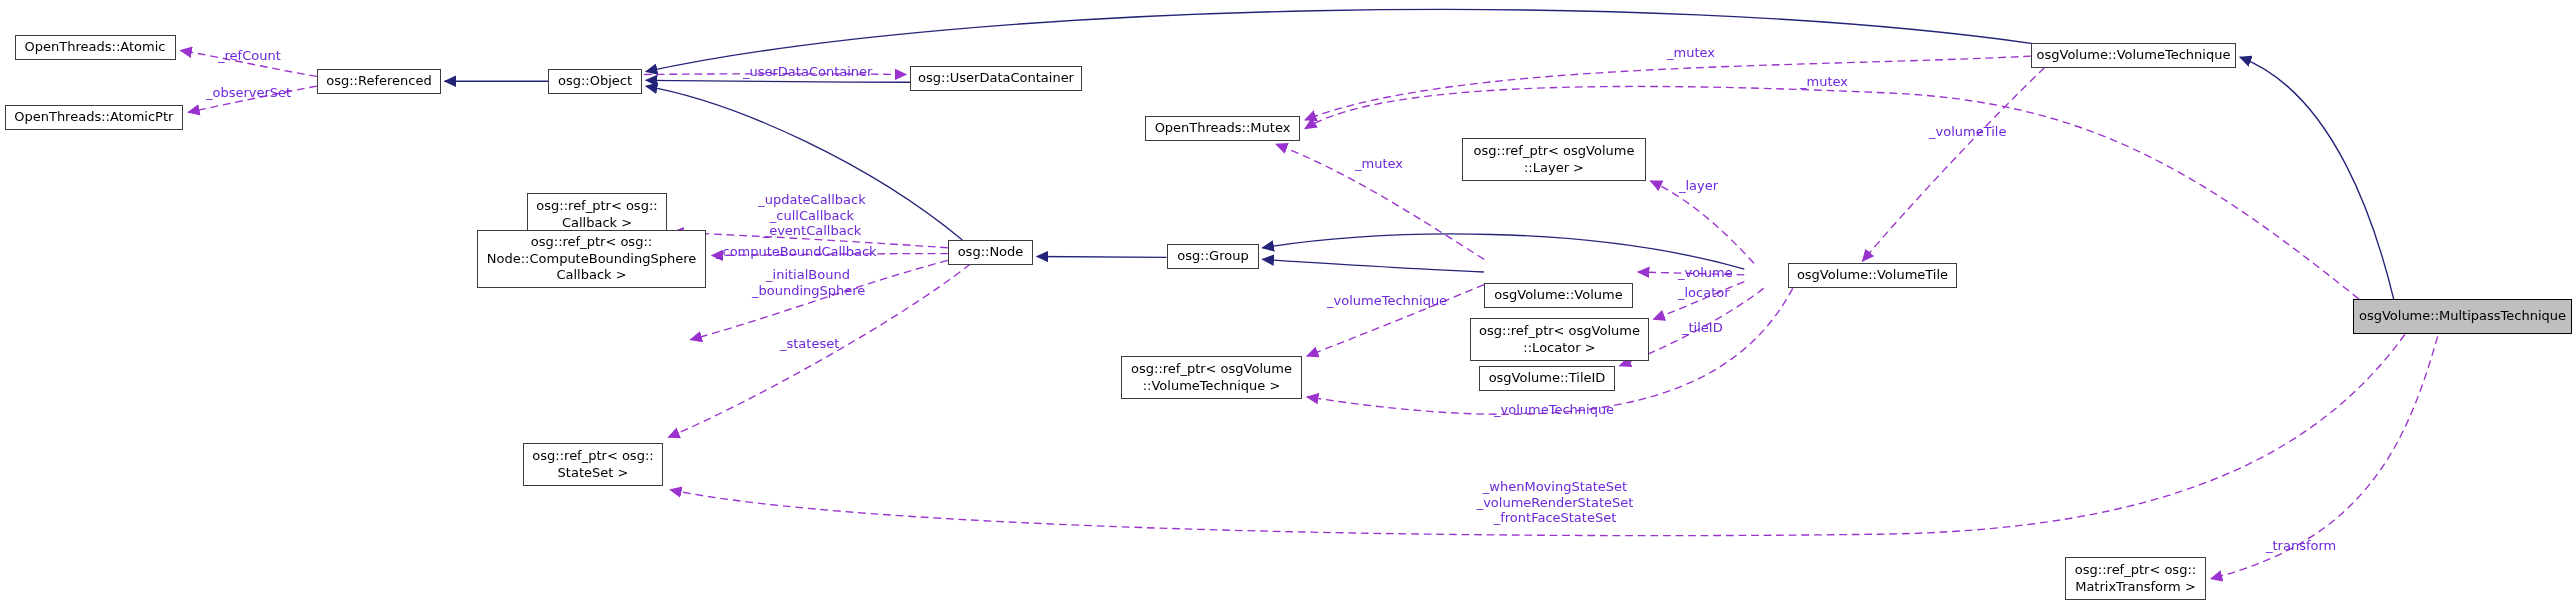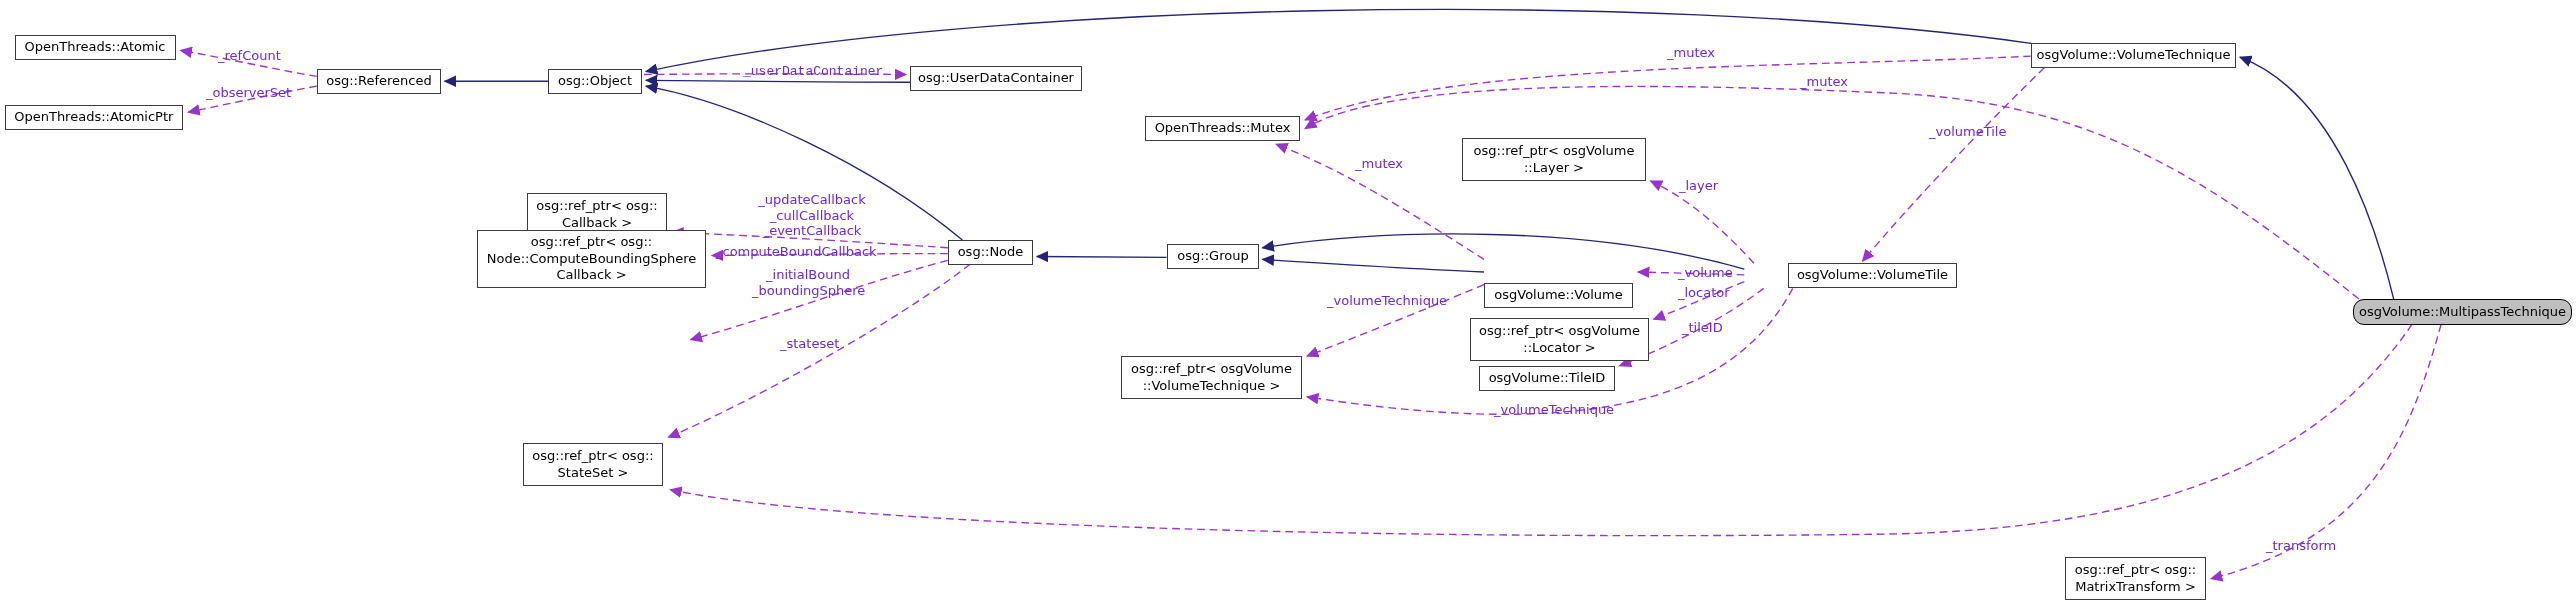--- a/index.html
+++ b/index.html
@@ -84,42 +84,45 @@
   <div class="node" style="left:1484px;top:259px;width:149px;height:25px;margin-top:24px;">osgVolume::Volume</div>
   <div class="node" style="left:1462px;top:138px;width:184px;height:43px;">osg::ref_ptr&lt; osgVolume
 ::Layer &gt;</div>
   <div class="node" style="left:1470px;top:318px;width:179px;height:43px;">osg::ref_ptr&lt; osgVolume
 ::Locator &gt;</div>
   <div class="node" style="left:1479px;top:366px;width:136px;height:25px;">osgVolume::TileID</div>
   <div class="node" style="left:1121px;top:356px;width:181px;height:43px;">osg::ref_ptr&lt; osgVolume
 ::VolumeTechnique &gt;</div>
   <div class="node" style="left:1744px;top:263px;width:169px;height:25px;margin-left:44px;">osgVolume::VolumeTile</div>
   <div class="node" style="left:2031px;top:43px;width:205px;height:25px;">osgVolume::VolumeTechnique</div>
-  <div class="node hl" style="left:2353px;top:299px;width:219px;height:26px;border-radius:11px;">osgVolume::MultipassTechnique</div>
+  <div class="node hl" style="left:2353px;top:299px;width:219px;height:35px;">osgVolume::MultipassTechnique</div>
   <div class="node" style="left:523px;top:443px;width:140px;height:43px;">osg::ref_ptr&lt; osg::
 StateSet &gt;</div>
   <div class="node" style="left:2065px;top:557px;width:141px;height:43px;">osg::ref_ptr&lt; osg::
 MatrixTransform &gt;</div>
 
   <div class="el" style="left:218px;top:48px;">_refCount</div>
   <div class="el" style="left:206px;top:85px;">_observerSet</div>
-  <div class="el" style="left:743px;top:64px;font-family:Liberation Mono, monospace;">_userDataContainer</div>
+  <div class="el" style="left:743px;top:64px;">_userDataContainer</div>
   <div class="el" style="left:1667px;top:45px;">_mutex</div>
   <div class="el" style="left:1800px;top:74px;">_mutex</div>
   <div class="el" style="left:1355px;top:156px;">_mutex</div>
   <div class="el" style="left:1929px;top:124px;">_volumeTile</div>
   <div class="el" style="left:1679px;top:178px;">_layer</div>
   <div class="el ctr" style="left:749px;top:192px;width:126px;">_updateCallback
 _cullCallback
 _eventCallback</div>
   <div class="el" style="left:716px;top:244px;">_computeBoundCallback</div>
   <div class="el ctr" style="left:752px;top:267px;width:112px;">_initialBound
 _boundingSphere</div>
   <div class="el" style="left:780px;top:336px;">_stateset</div>
   <div class="el" style="left:1327px;top:293px;">_volumeTechnique</div>
   <div class="el" style="left:1678px;top:258px;margin-top:7px;">_volume</div>
   <div class="el" style="left:1678px;top:285px;">_locator</div>
   <div class="el" style="left:1682px;top:320px;">_tileID</div>
   <div class="el" style="left:1494px;top:402px;">_volumeTechnique</div>
+  <div class="el ctr" style="left:1475px;top:479px;width:160px;">_whenMovingStateSet
+_volumeRenderStateSet
+_frontFaceStateSet</div>
   <div class="el" style="left:2266px;top:538px;">_transform</div>
 
 </div>
 
 
 </body></html>

